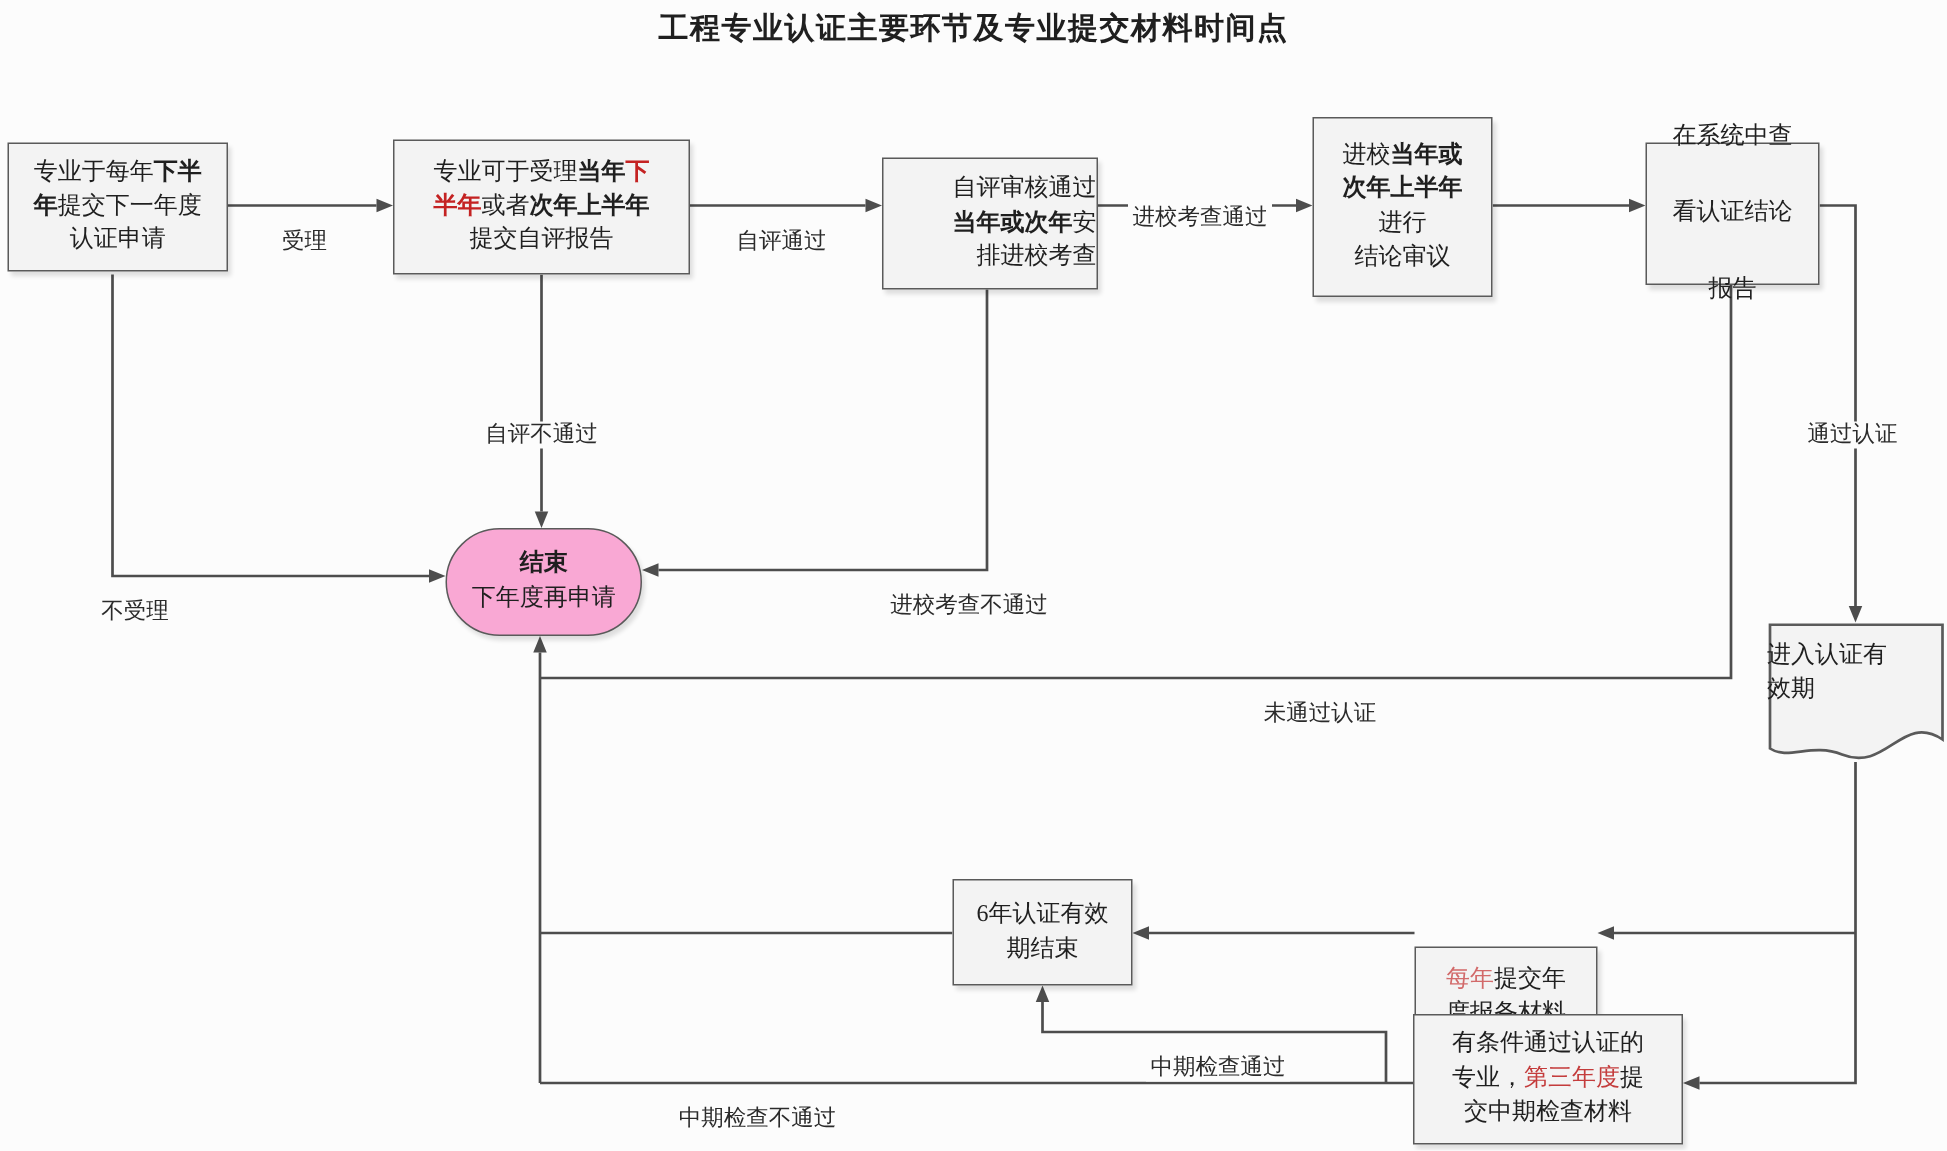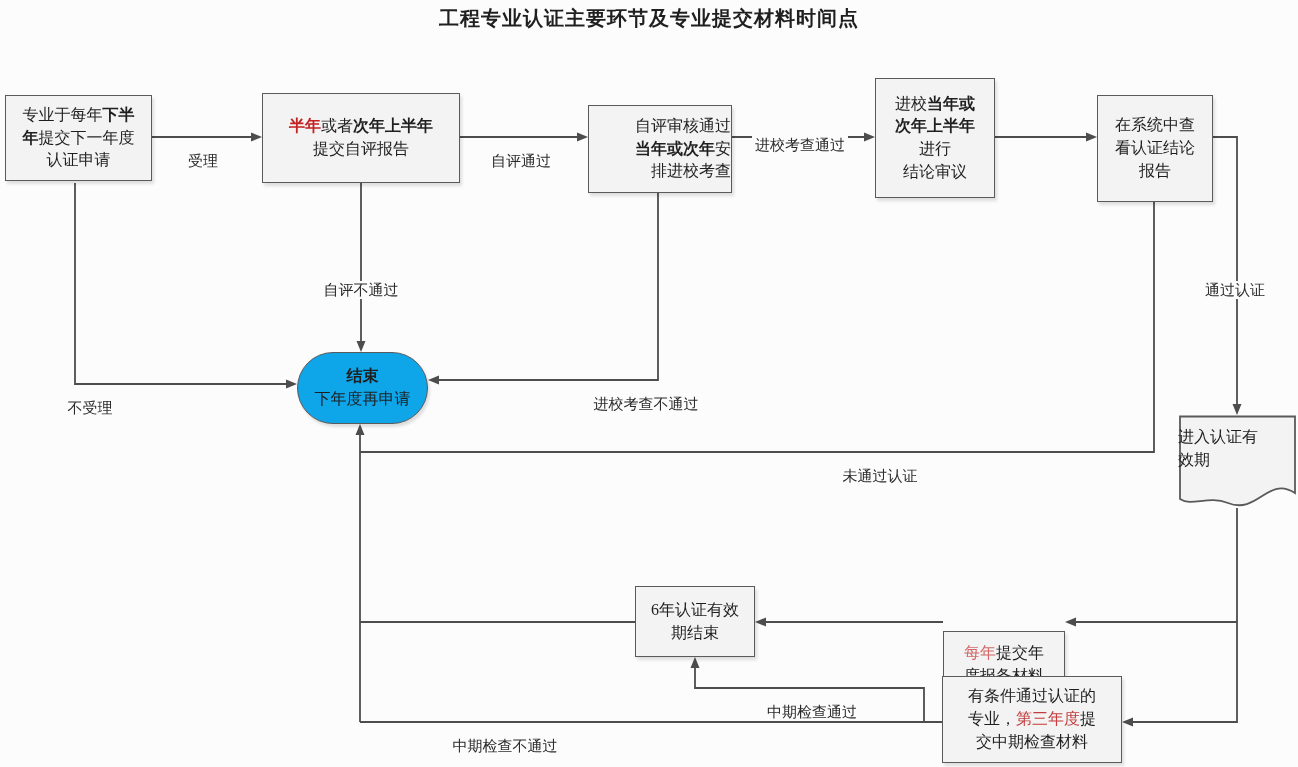--- a/index.html
+++ b/index.html
@@ -24,21 +24,21 @@
     position:absolute;
     background:#f3f3f3;
     border:1.6px solid #5a5a5a;
     box-shadow:2px 3px 3px rgba(0,0,0,0.12);
     display:flex;flex-direction:column;justify-content:center;
     text-align:center;font-size:16px;line-height:1.42;
     box-sizing:border-box;
   }
   .terminator{
     border-radius:36px;
-    background:#0ea5e9;
+    background:#f9a8d4;
   }
   .docshape{
     position:absolute;background:transparent;border:none;box-shadow:none;
   }
   .docshape .doctext{
     position:absolute;left:0;top:10px;width:100%;
     font-size:16px;line-height:1.45;
   }
   .b{font-weight:bold;}
   .r{color:#c43c3c;}
@@ -124,38 +124,39 @@
     </g>
   </svg>
 
   <div class="box" style="left:5px;top:95px;width:147px;height:86px;">
     <div><span>专业于每年</span><span class="b">下半</span></div>
     <div><span class="b">年</span><span>提交下一年度</span></div>
     <div><span>认证申请</span></div>
   </div>
 
   <div class="box" style="left:262px;top:93px;width:198px;height:90px;">
+    <div><span>专业可于受理</span><span class="b">当年</span><span class="br">下</span></div>
     <div><span class="br">半年</span><span>或者</span><span class="b">次年上半年</span></div>
     <div><span>提交自评报告</span></div>
   </div>
 
   <div class="box" style="left:588px;top:105px;width:144px;height:88px;align-items:flex-end;">
     <div><span>自评审核通过</span></div>
     <div><span class="b">当年或次年</span><span>安</span></div>
     <div><span>排进校考查</span></div>
   </div>
 
   <div class="box" style="left:875px;top:78px;width:120px;height:120px;">
     <div><span>进校</span><span class="b">当年或</span></div>
     <div><span class="b">次年上半年</span></div>
     <div><span>进行</span></div>
     <div><span>结论审议</span></div>
   </div>
 
-  <div class="box" style="left:1097px;top:95px;width:116px;height:107px;">
+  <div class="box" style="left:1097px;top:95px;width:116px;height:95px;gap:28px;">
     <div><span>在系统中查</span></div>
     <div><span>看认证结论</span></div>
     <div><span>报告</span></div>
   </div>
 
   <div class="box terminator" style="left:297px;top:352px;width:131px;height:72px;">
     <div><span class="b">结束</span></div>
     <div><span>下年度再申请</span></div>
   </div>
 

